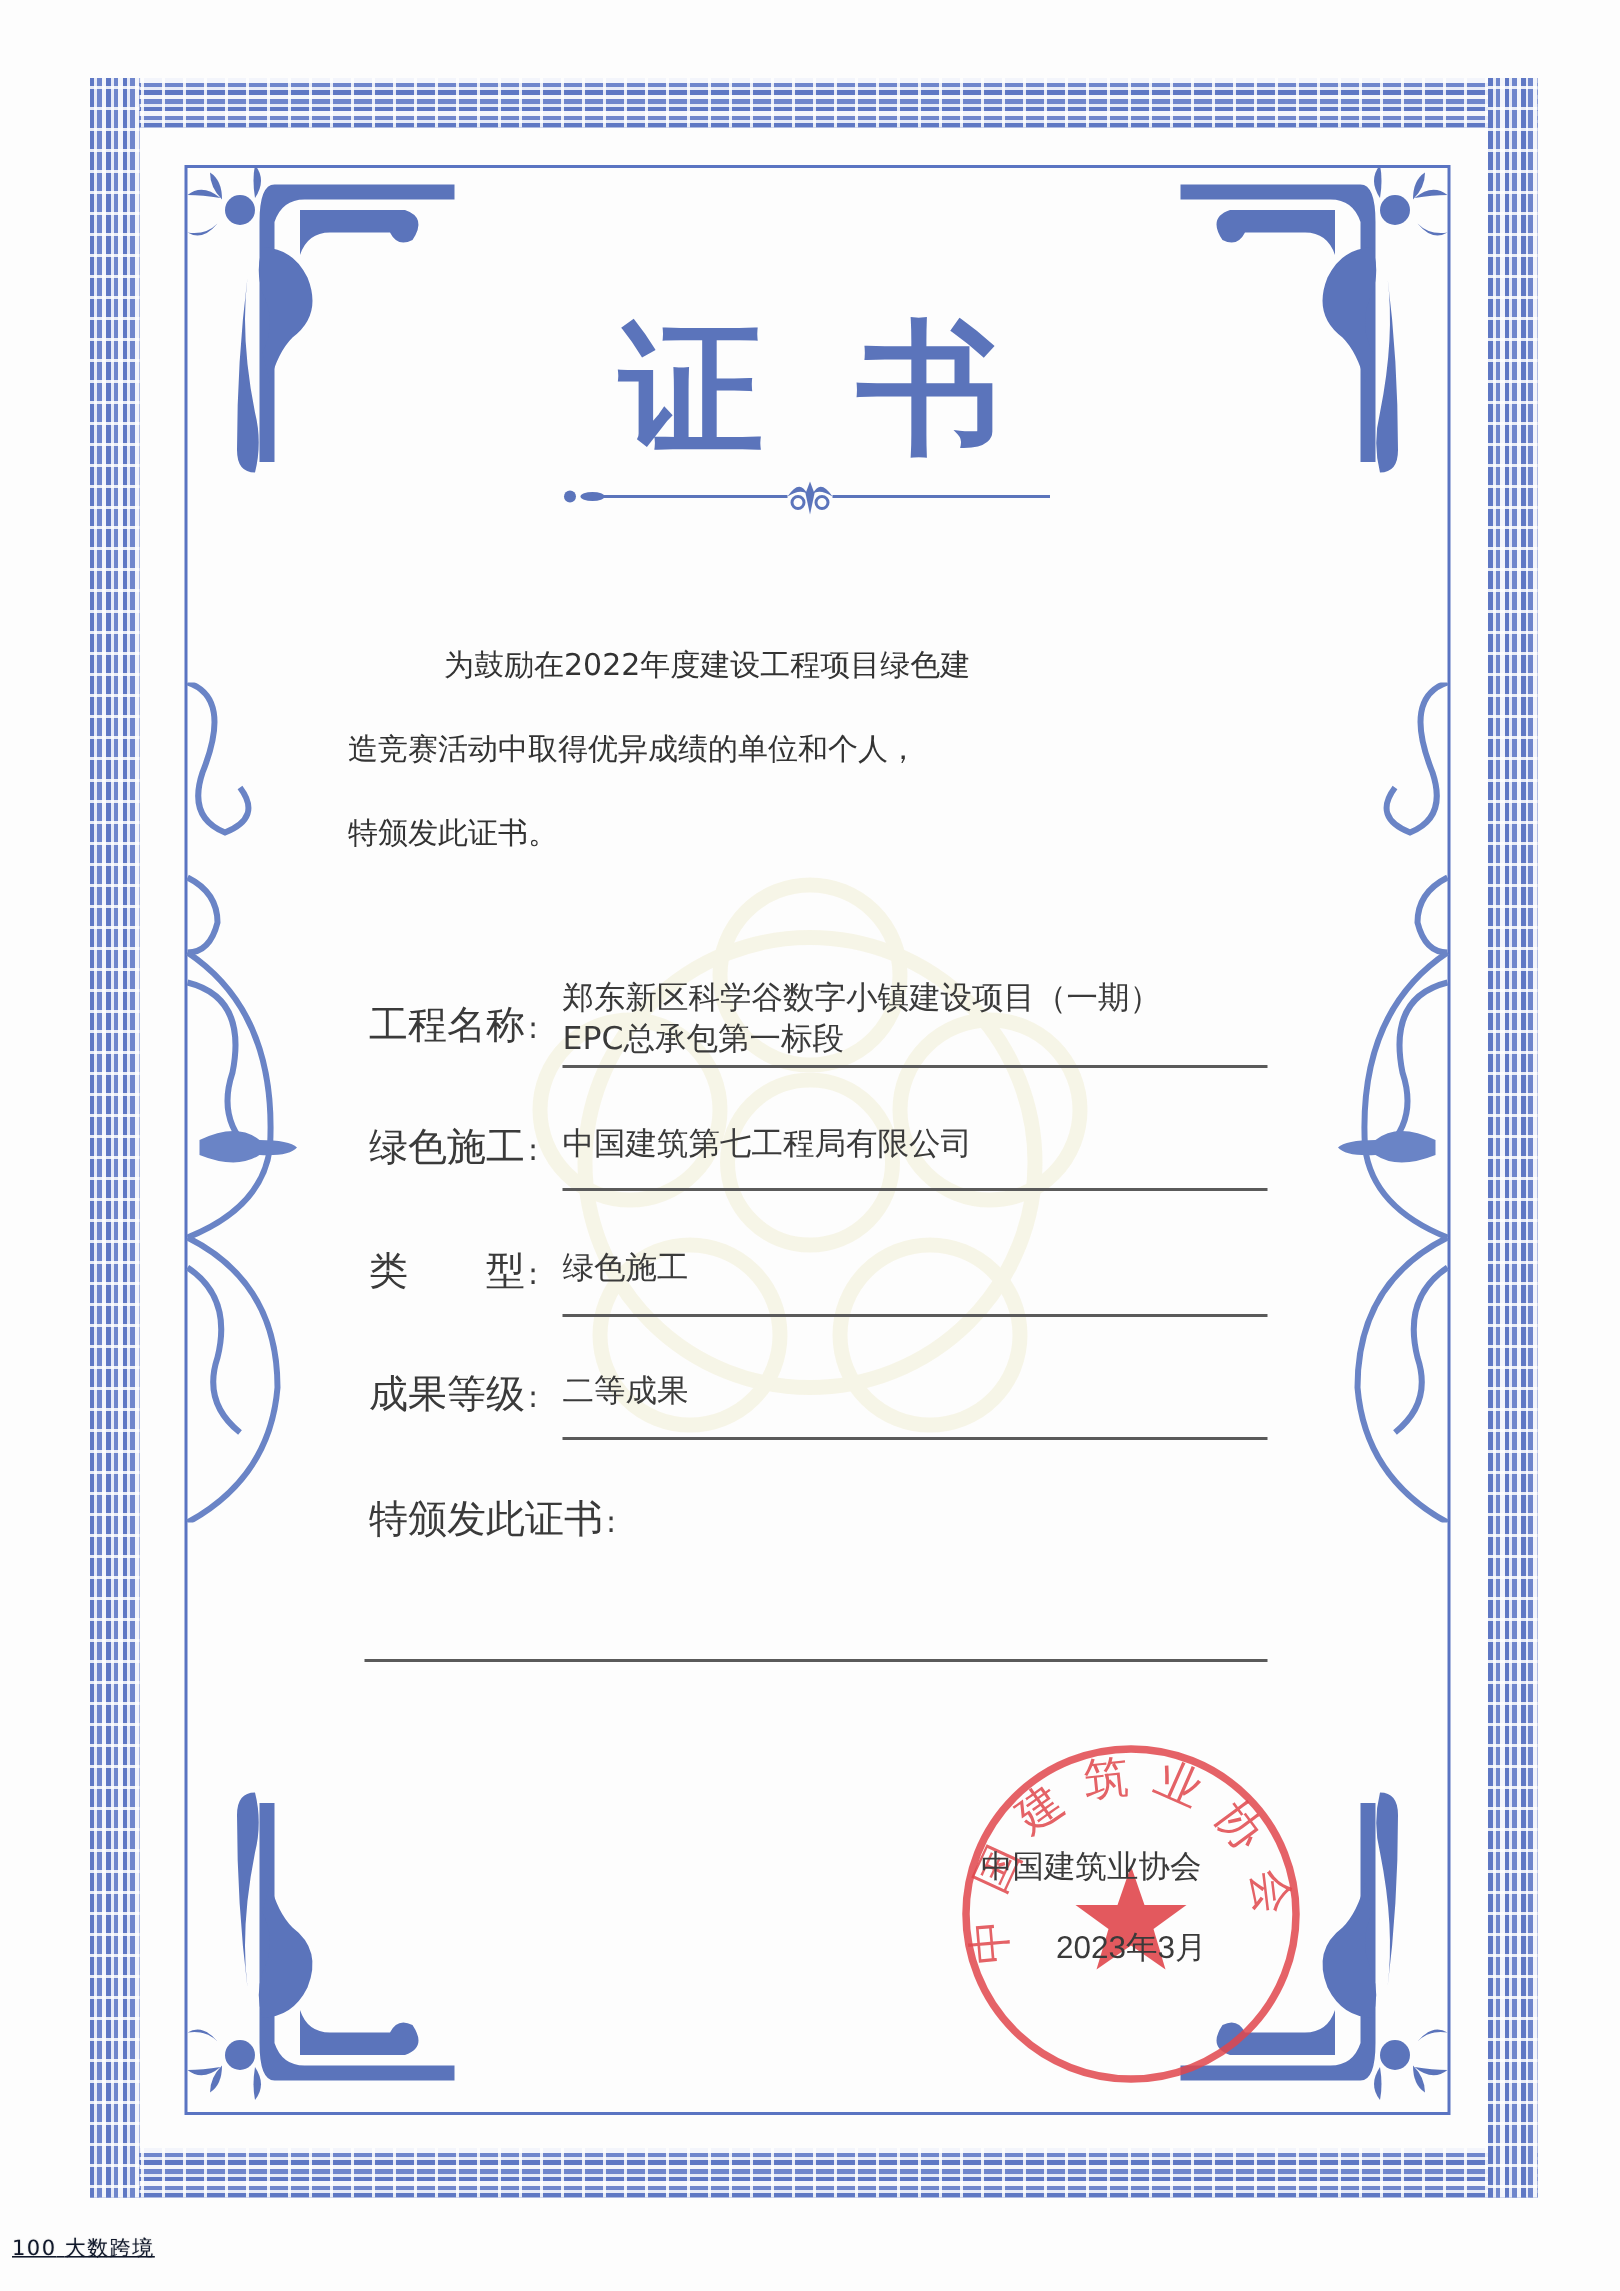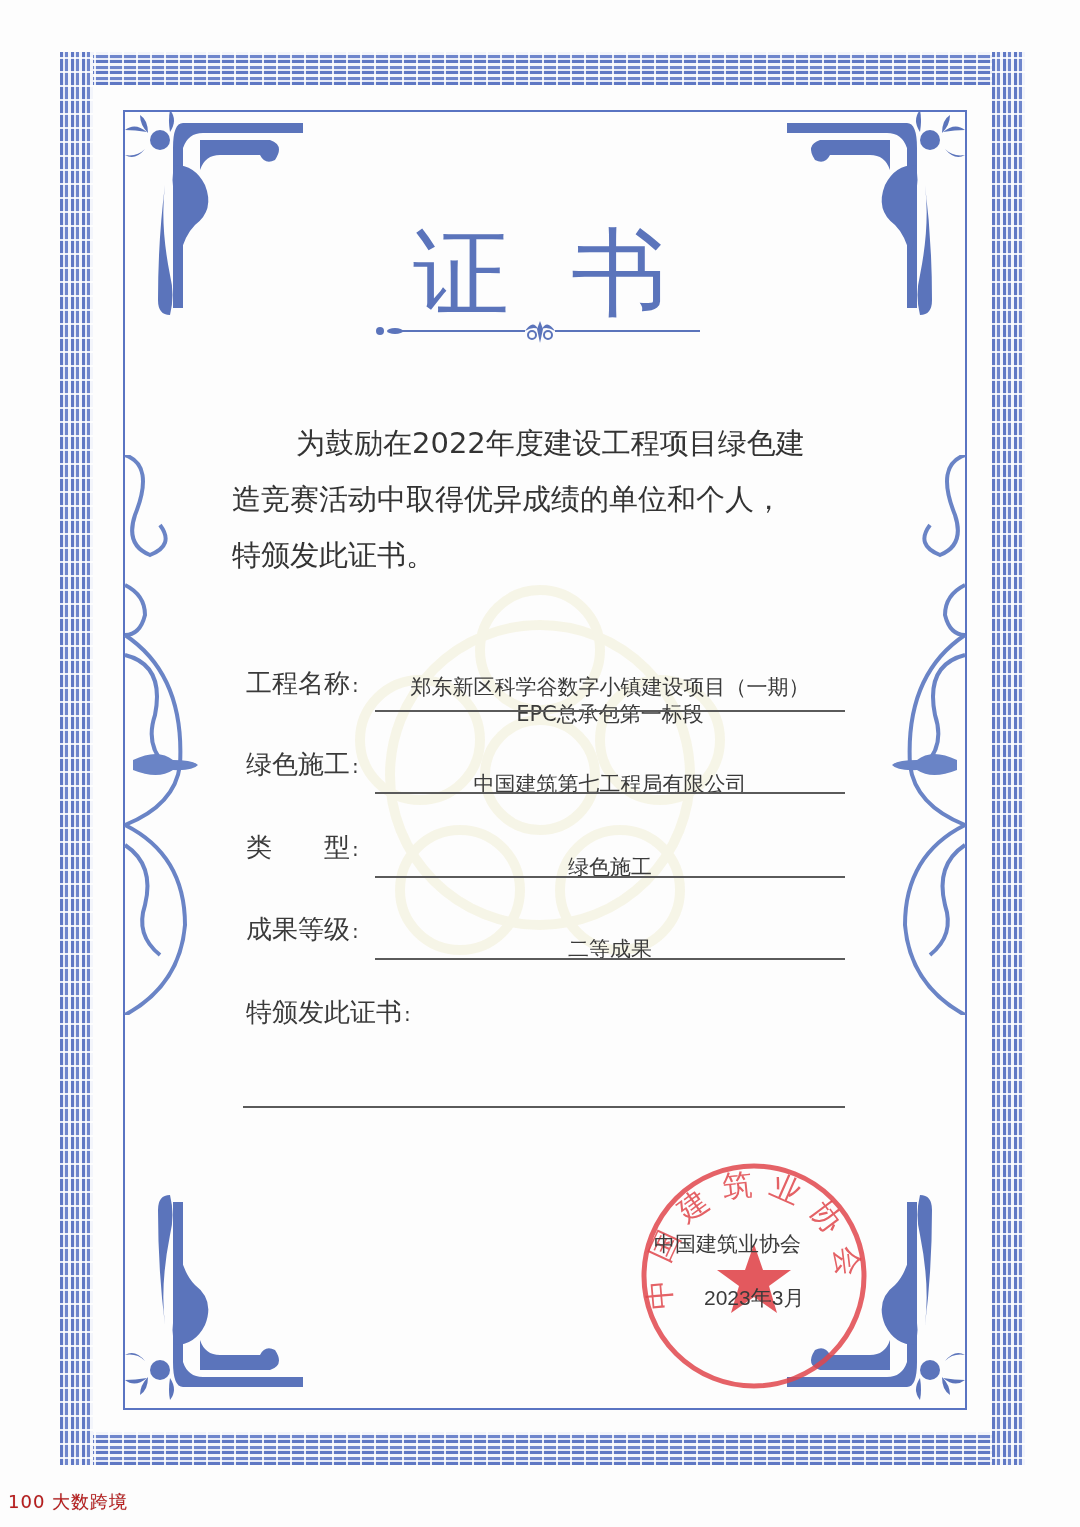--- a/index.html
+++ b/index.html
@@ -7,32 +7,32 @@
   .cert{position:absolute;left:0;top:0;width:1080px;height:1527px;}
   .outer-pattern{position:absolute;pointer-events:none;}
   .pat-h{height:33px;background:
       repeating-linear-gradient(90deg, transparent 0 6px, rgba(255,255,255,.85) 6px 8px, transparent 8px 14px),
       repeating-linear-gradient(0deg, #5f78c4 0 3px, #e6eaf7 3px 5px, #6f86cc 5px 8px, #f3f5fb 8px 11px);}
   .pat-v{width:33px;background:
       repeating-linear-gradient(0deg, transparent 0 6px, rgba(255,255,255,.85) 6px 8px, transparent 8px 14px),
       repeating-linear-gradient(90deg, #5f78c4 0 3px, #e6eaf7 3px 5px, #6f86cc 5px 8px, #f3f5fb 8px 11px);}
   .inner-line{position:absolute;left:123px;top:110px;width:844px;height:1300px;box-sizing:border-box;border:2.5px solid #5a74c2;}
   svg.orn{position:absolute;}
-  .title{position:absolute;left:0;width:1080px;top:196px;text-align:center;font-family:"DejaVu Sans",sans-serif;font-weight:normal;font-size:96px;letter-spacing:62px;color:#5b74bb;padding-left:62px;box-sizing:border-box;margin-top:14px;}
-  .intro{position:absolute;left:232px;top:415px;width:640px;font-size:29px;line-height:56px;color:#333;font-family:"DejaVu Sans",sans-serif;}
+  .title{position:absolute;left:0;width:1080px;top:196px;text-align:center;font-family:"DejaVu Sans",sans-serif;font-weight:bold;font-size:96px;letter-spacing:62px;color:#5b74bb;padding-left:62px;box-sizing:border-box;}
+  .intro{position:absolute;left:232px;top:415px;width:640px;font-size:20px;line-height:56px;color:#333;font-family:"DejaVu Sans",sans-serif;}
   .intro .indent{display:inline-block;width:64px;}
   .field-label{position:absolute;left:246px;font-size:26px;color:#3a3a3a;font-family:"DejaVu Sans",sans-serif;}
   .field-label .colon{font-size:20px;margin-left:2px;}
-  .field-value{position:absolute;left:375px;width:470px;text-align:center;font-size:21px;color:#3a3a3a;line-height:27px;font-family:"DejaVu Sans",sans-serif;margin-top:22px;}
+  .field-value{position:absolute;left:375px;width:470px;text-align:left;font-size:21px;color:#3a3a3a;line-height:27px;font-family:"DejaVu Sans",sans-serif;}
   .field-line{position:absolute;left:375px;width:470px;height:0;border-top:2px solid #5a5a5a;}
   .people-line{position:absolute;left:243px;width:602px;height:0;border-top:2px solid #5a5a5a;}
   .people{position:absolute;left:243px;width:602px;text-align:center;font-size:21px;color:#3a3a3a;font-family:"DejaVu Sans",sans-serif;}
   .issuer{position:absolute;left:654px;top:1230px;font-size:21px;color:#3a3a3a;font-family:"DejaVu Sans",sans-serif;z-index:3;}
   .date{position:absolute;left:686px;top:1284px;font-size:21px;color:#3a3a3a;font-family:"Liberation Sans",sans-serif;z-index:3;margin-left:18px;}
-  .watermark{position:absolute;left:8px;top:1490px;font-size:18px;color:#b91c1c;font-family:"DejaVu Sans",sans-serif;letter-spacing:1px;text-shadow:0 0 1px #bbb;}
+  .watermark{position:absolute;left:8px;top:1490px;font-size:14px;color:#0f172a;font-family:"DejaVu Sans",sans-serif;letter-spacing:1px;text-shadow:0 0 1px #bbb;text-decoration:underline;}
   .bg-emblem{position:absolute;left:330px;top:560px;width:420px;height:430px;opacity:.55;}
 </style>
 </head>
 <body>
 
 <div class="cert">
 
   <div class="outer-pattern pat-h" style="left:60px;top:52px;width:965px;"></div>
   <div class="outer-pattern pat-h" style="left:60px;top:1432px;width:965px;"></div>
   <div class="outer-pattern pat-v" style="left:60px;top:52px;height:1413px;"></div>

